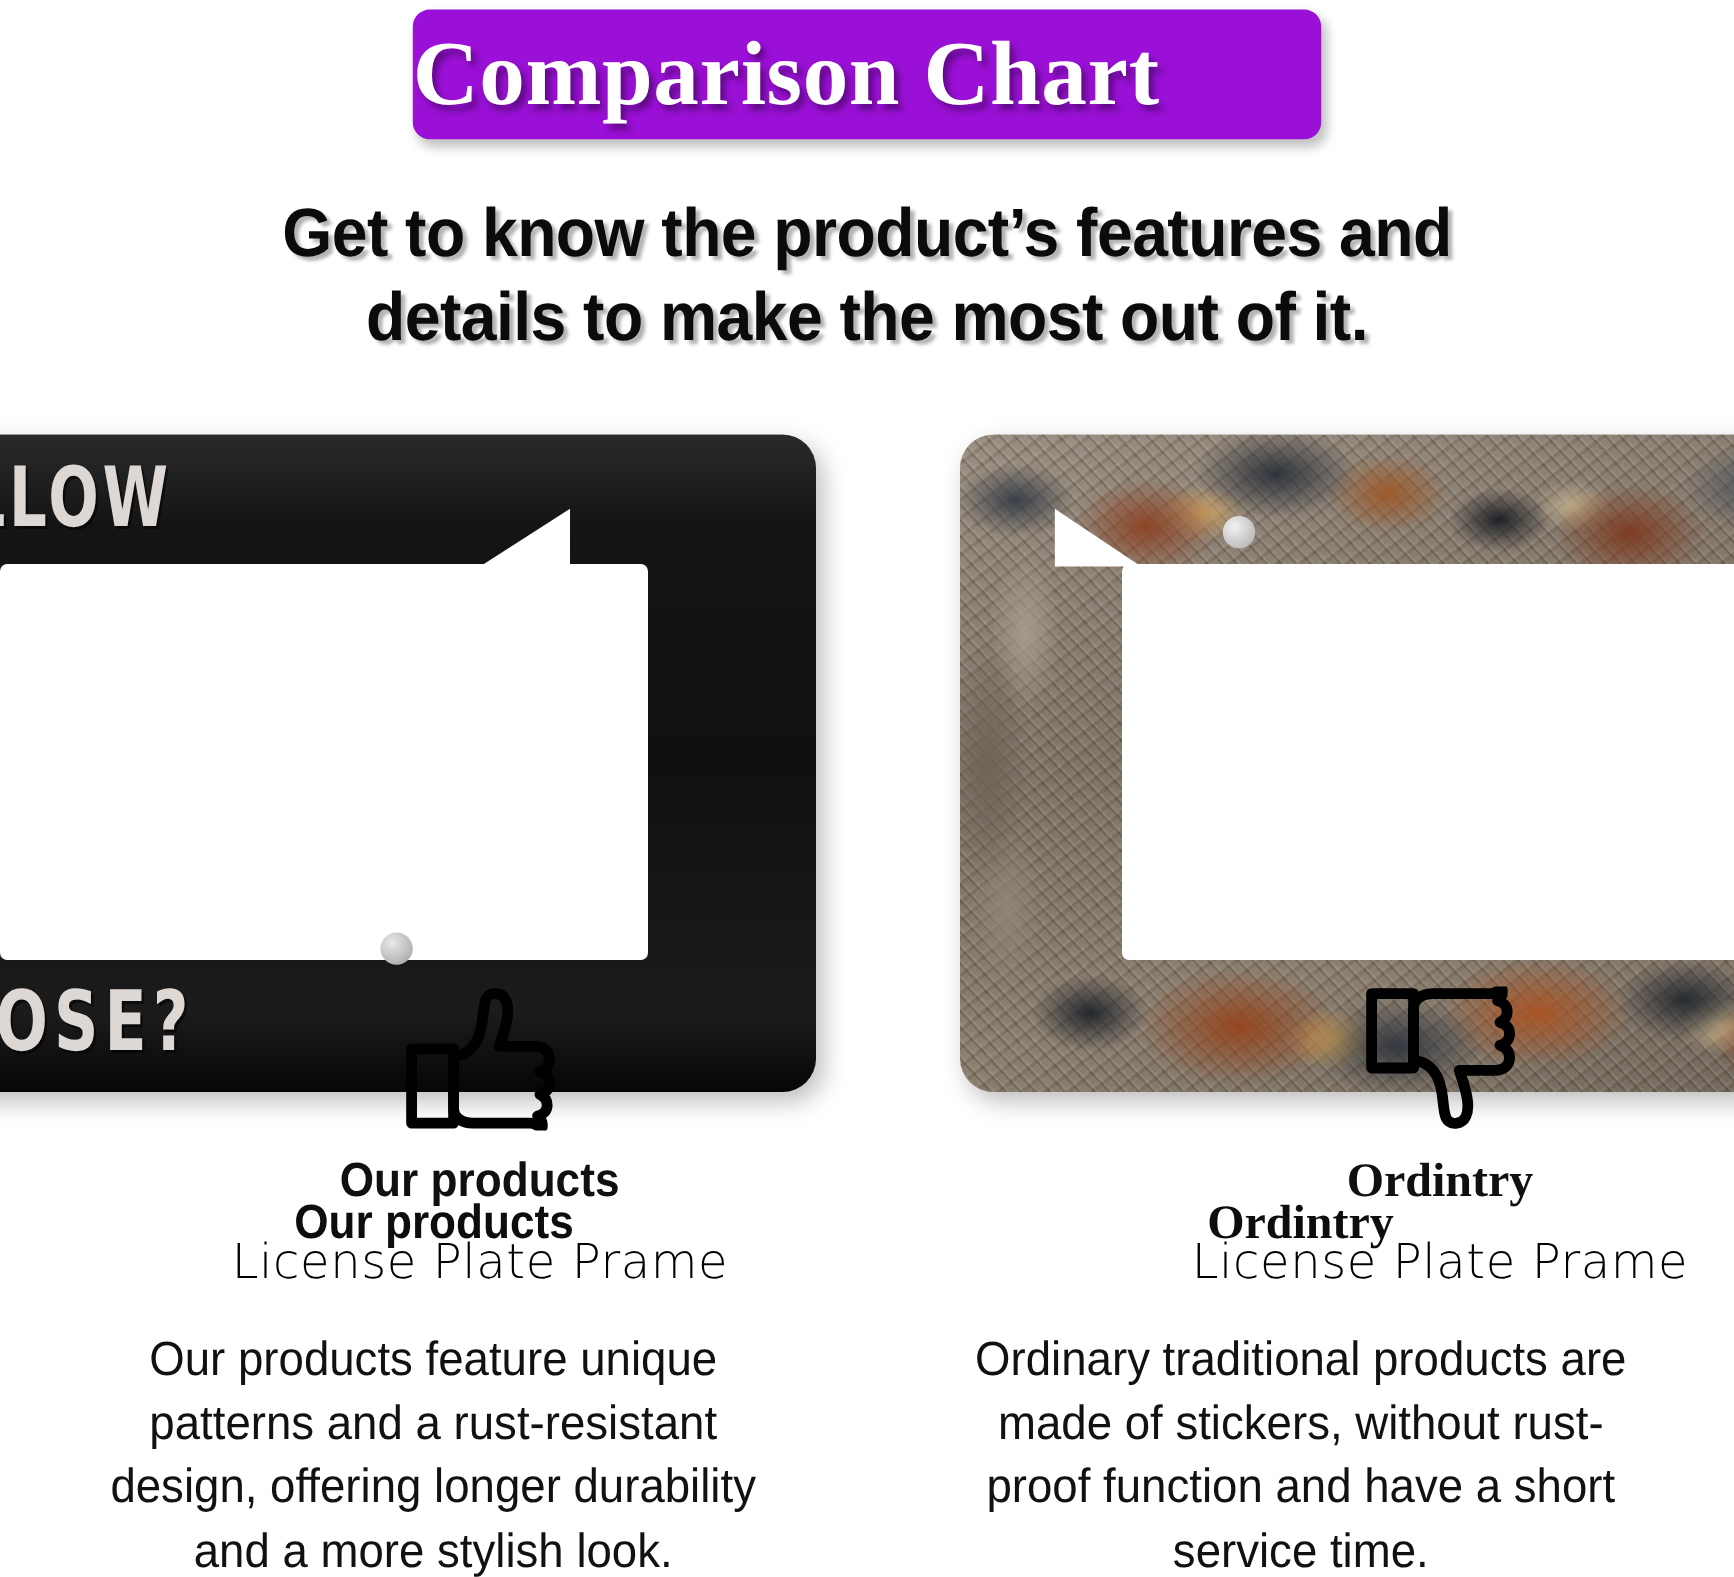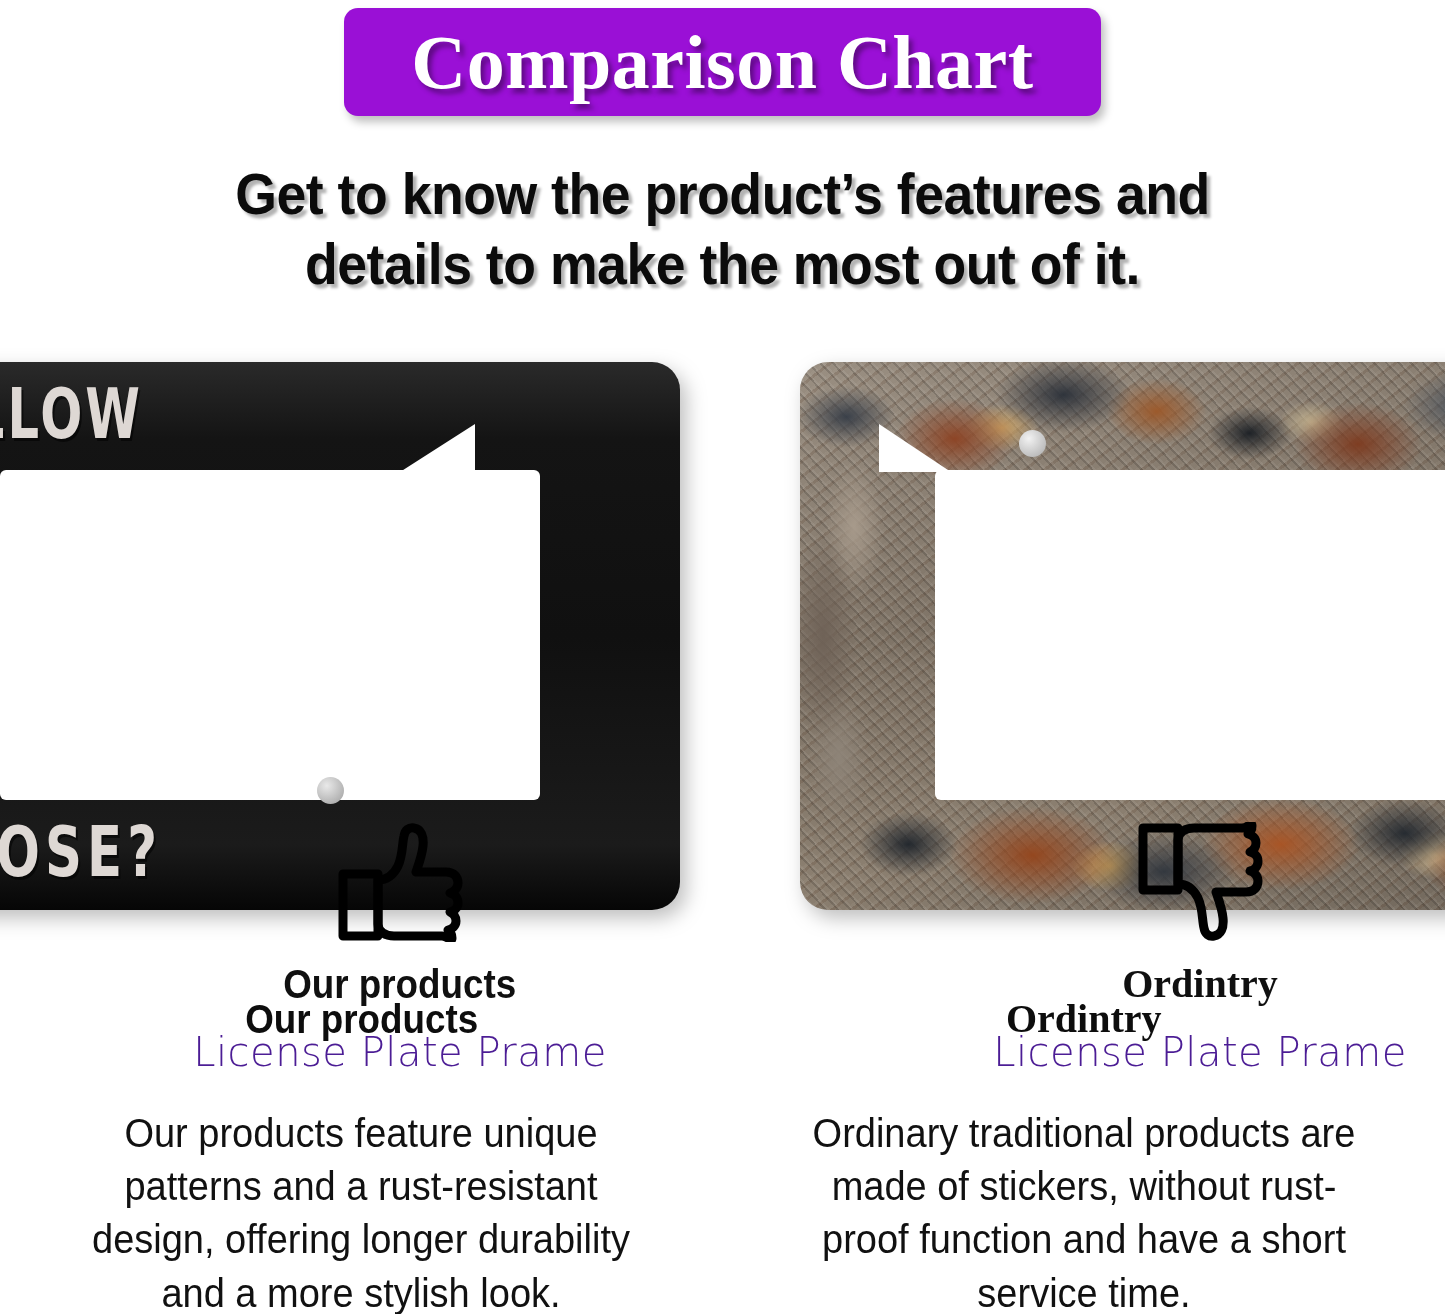--- a/index.html
+++ b/index.html
@@ -21,21 +21,21 @@
     position: absolute;
     left: 344px;
     top: 8px;
     width: 757px;
     height: 108px;
     background: #9a10d6;
     border-radius: 14px;
     box-shadow: 4px 6px 9px rgba(0,0,0,0.25);
     display: flex;
     align-items: center;
-    justify-content: center;
+    justify-content: flex-start;
   }
   #title-text {
     font-family: "Liberation Serif", "DejaVu Serif", serif;
     font-weight: bold;
     font-size: 76px;
     color: #ffffff;
     letter-spacing: 0.5px;
     text-shadow: 4px 5px 5px rgba(0,0,0,0.38);
     line-height: 1;
     white-space: nowrap;
@@ -236,21 +236,21 @@
     transform: scaleX(0.92);
   }
   .brand-name.serif {
     font-family: "Liberation Serif", "DejaVu Serif", serif;
   }
   .product-type {
     margin-top: 28px;
     font-family: "DejaVu Sans", sans-serif;
     font-weight: 300;
     font-size: 40px;
-    color: #4c1d95;
+    color: #000000;
     letter-spacing: 0.5px;
     line-height: 1;
   }
 
   
   #bottom-section {
     position: absolute;
     left: 0;
     top: 975px;
     width: 1445px;

